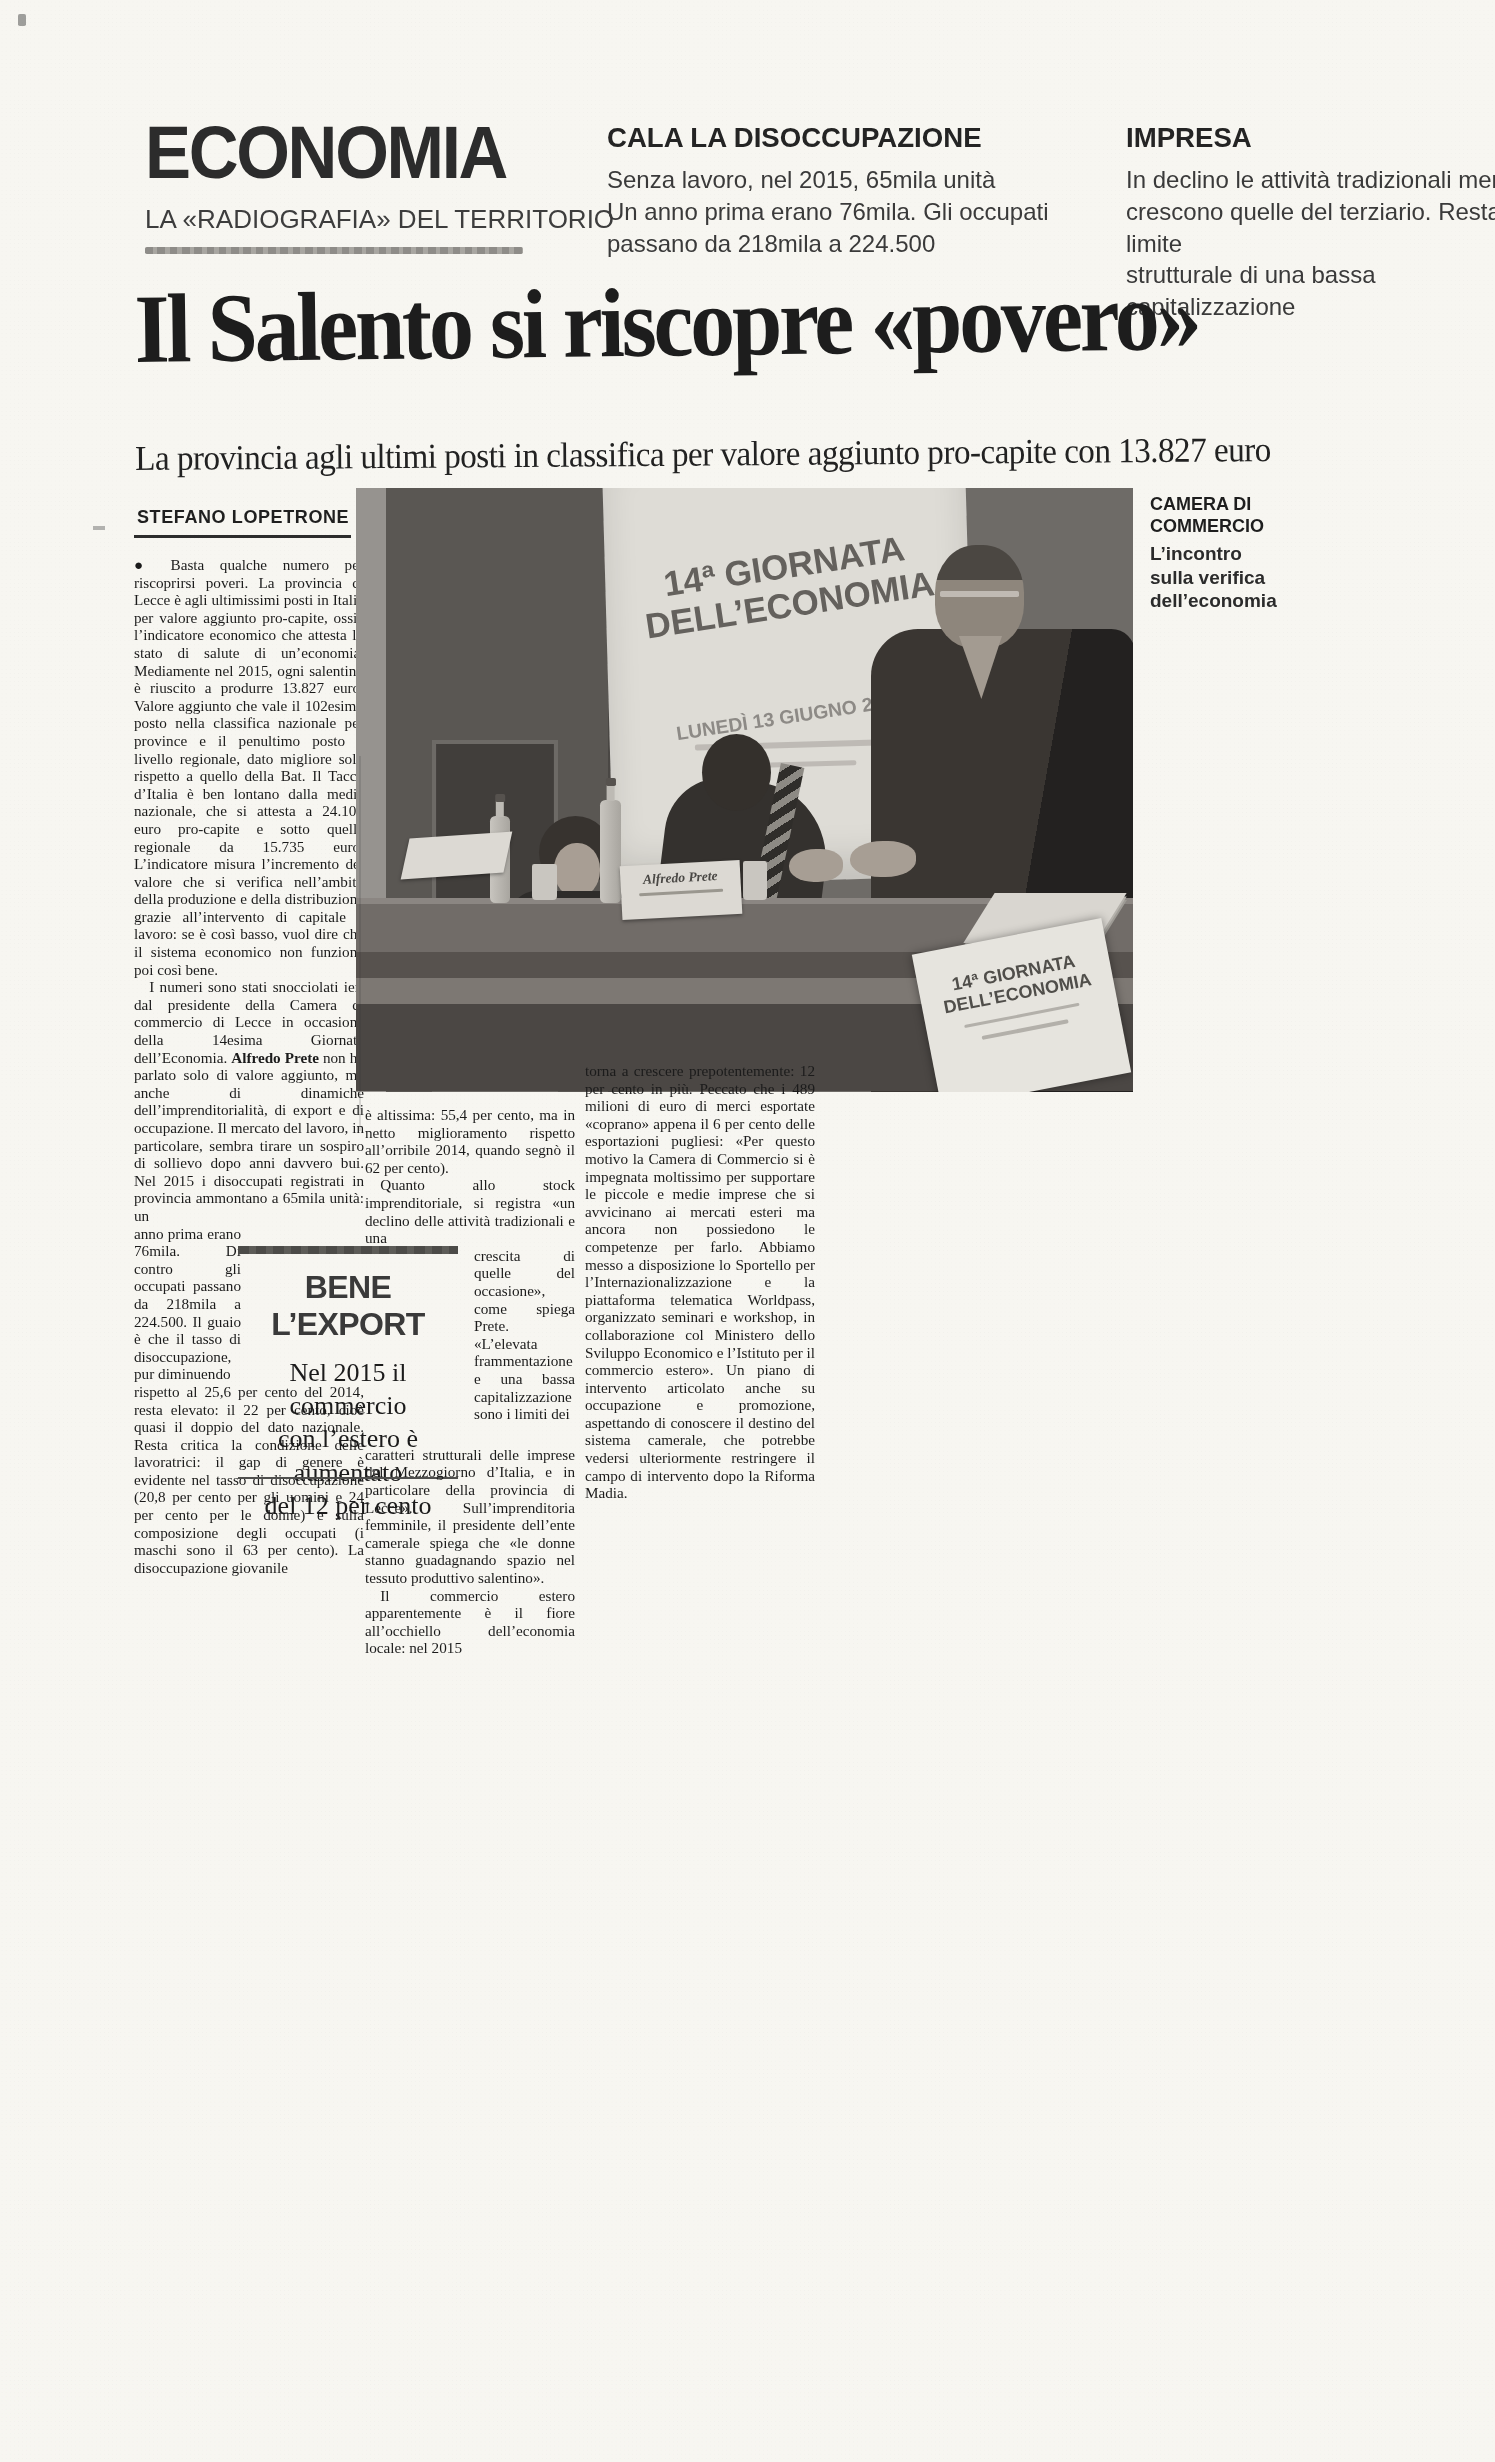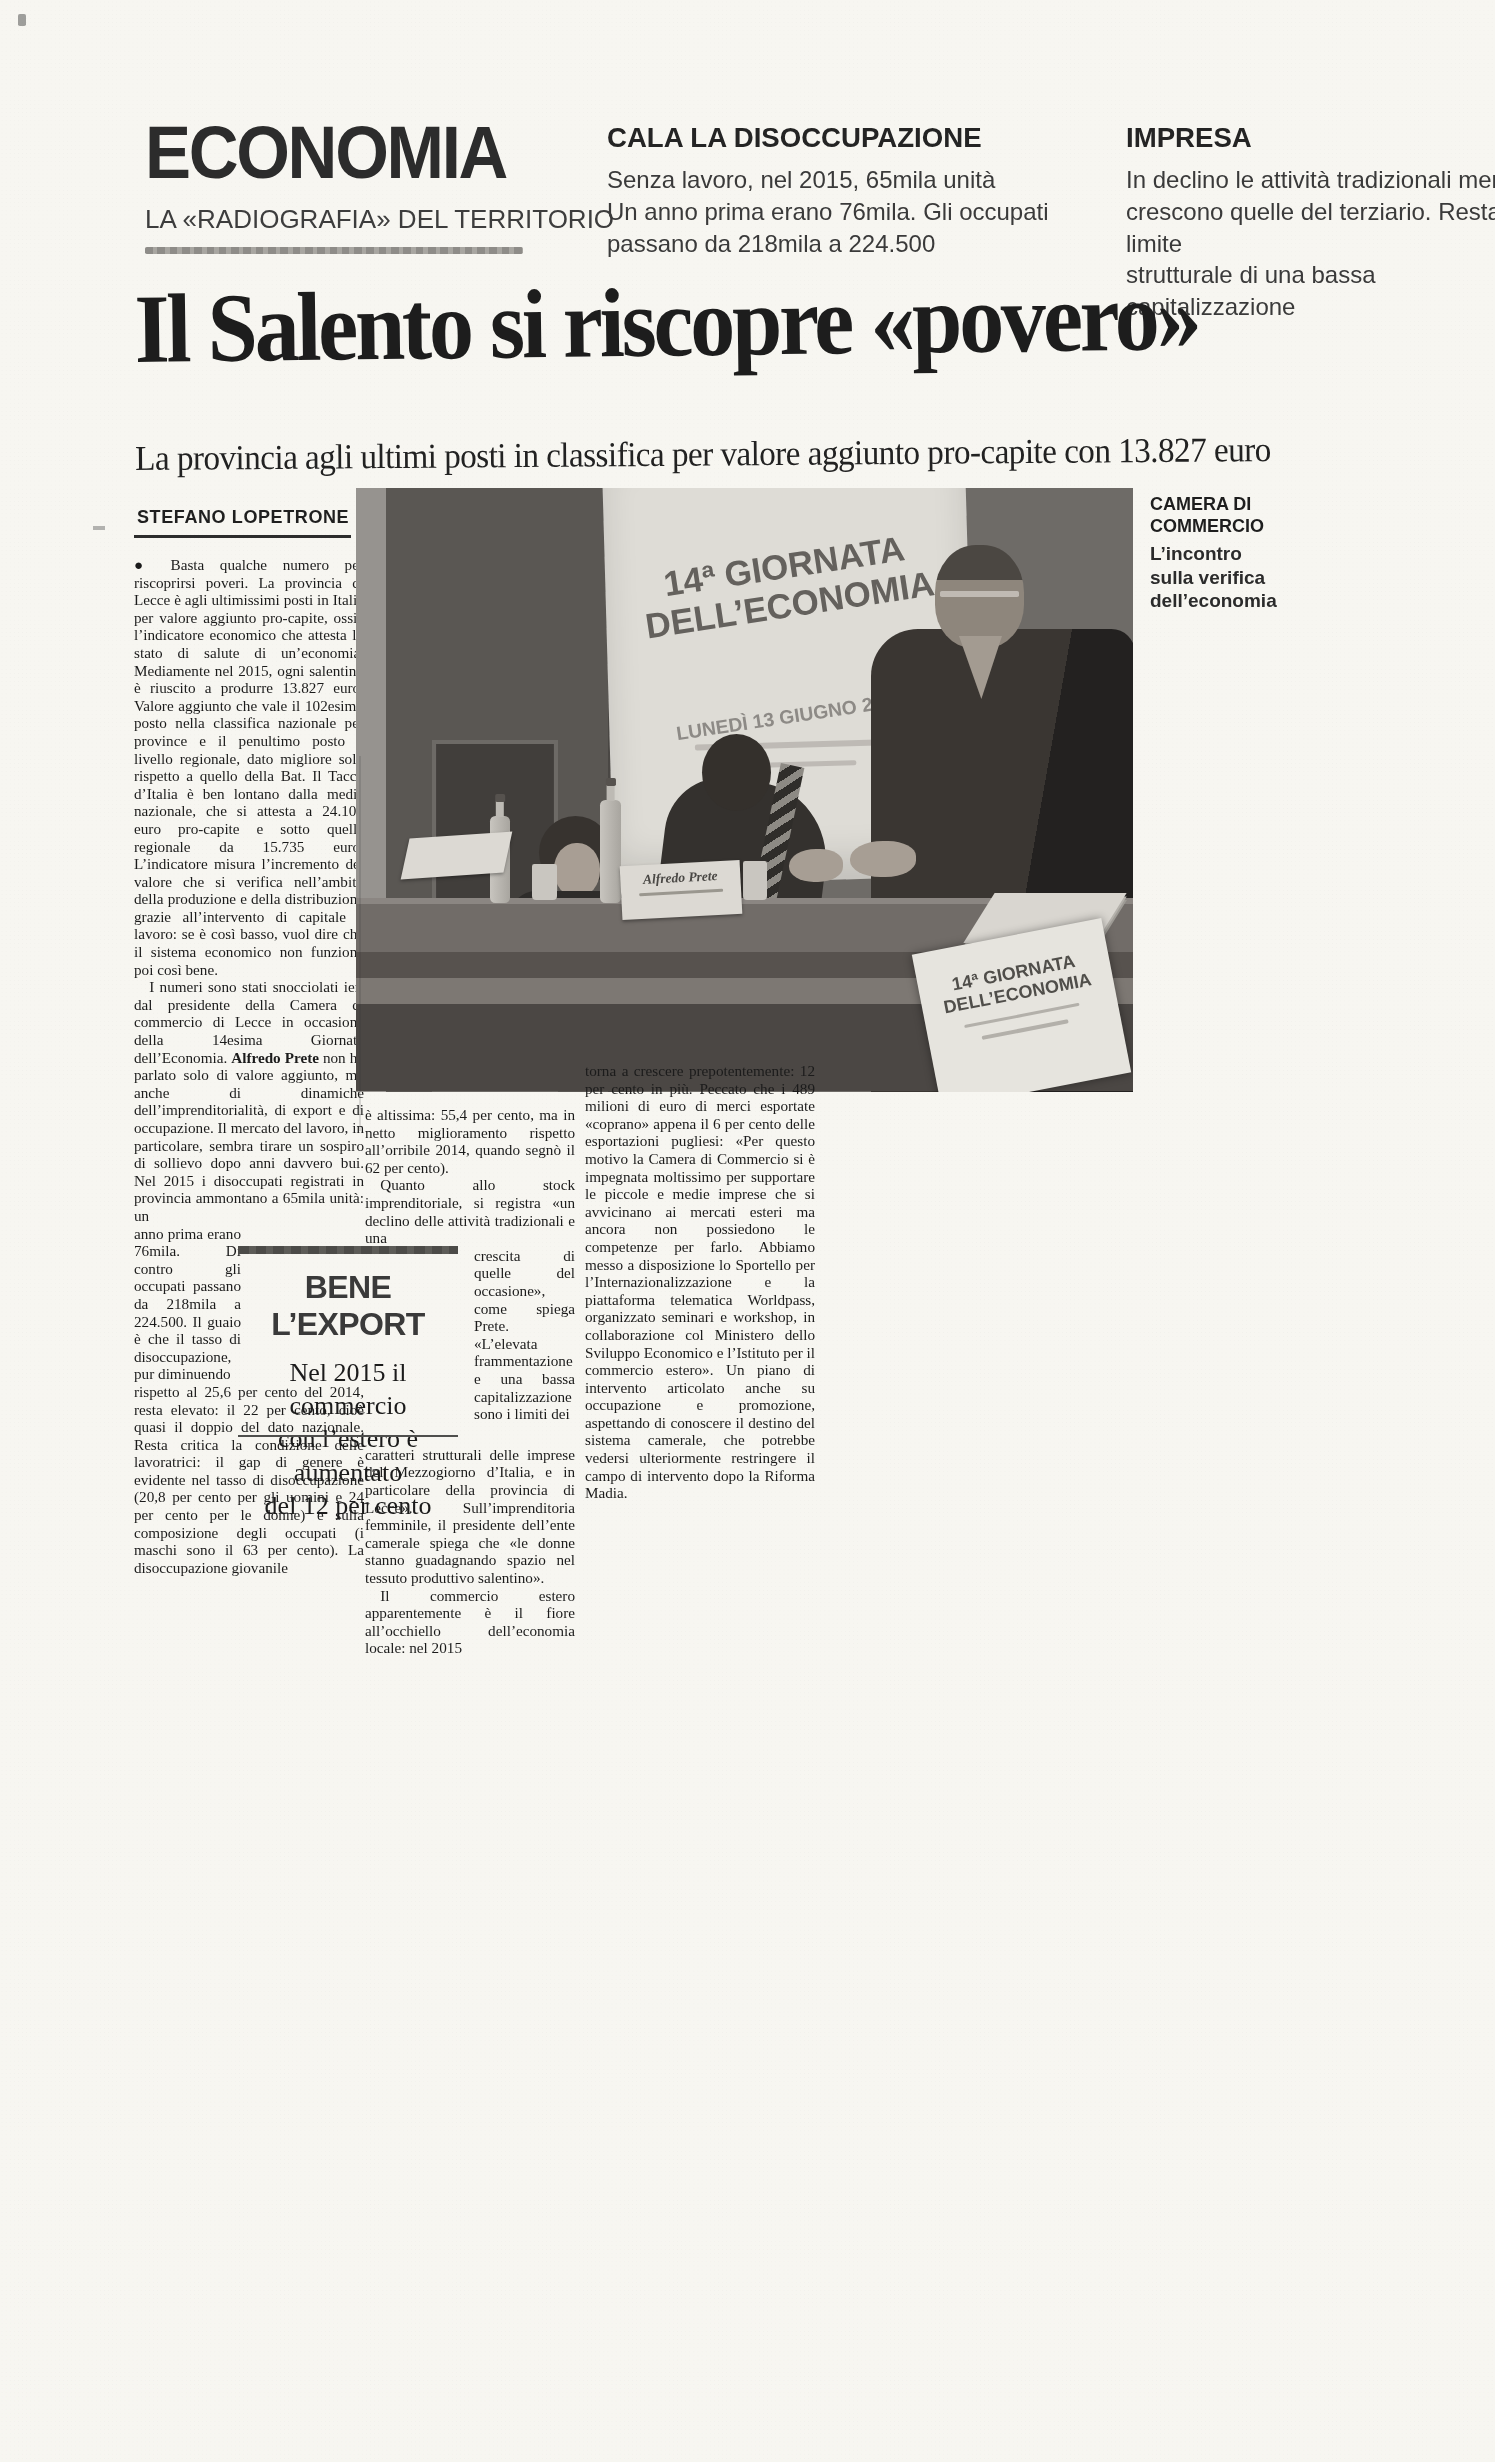--- a/index.html
+++ b/index.html
@@ -28,21 +28,21 @@
 
   
   .col{font-size:15.2px;line-height:17.6px;text-align:justify;}
   .col p{margin:0;}
   .ind{text-indent:15.2px;}
   .bold{font-weight:bold;}
   .c1narrow{width:107px;text-align:justify;}
   .c2narrow{margin-left:109px;width:101px;min-height:199px;text-align:justify;}
 
   
-  .export-box{width:220px;height:191px;}
+  .export-box{width:220px;height:233px;}
   .box-top{height:7.6px;background:repeating-linear-gradient(90deg,#4c4b48 0 10.6px,#5d5c58 10.6px 17.6px);}
   .box-title{margin-top:15.2px;text-align:center;font-family:"Liberation Sans",sans-serif;font-weight:bold;
              font-size:32px;letter-spacing:-0.6px;color:#3a3a3a;}
   .box-text{margin-top:13px;text-align:center;font-size:26px;line-height:1.28;white-space:pre-line;color:#1b1b1b;}
   .box-bottom{position:absolute;left:0;right:0;bottom:0;height:2.3px;background:#4f4f4d;}
 
   
   .photo{left:356px;top:488px;width:777px;height:604px;background:#6e6b67;overflow:hidden;}
   .photo .abs{position:absolute;}
   .ph-left{left:0;top:0;width:276px;height:100%;background:linear-gradient(90deg,#96938f 0 30.5px,#5a5753 30.5px 252px,#4a4744 252px);}

